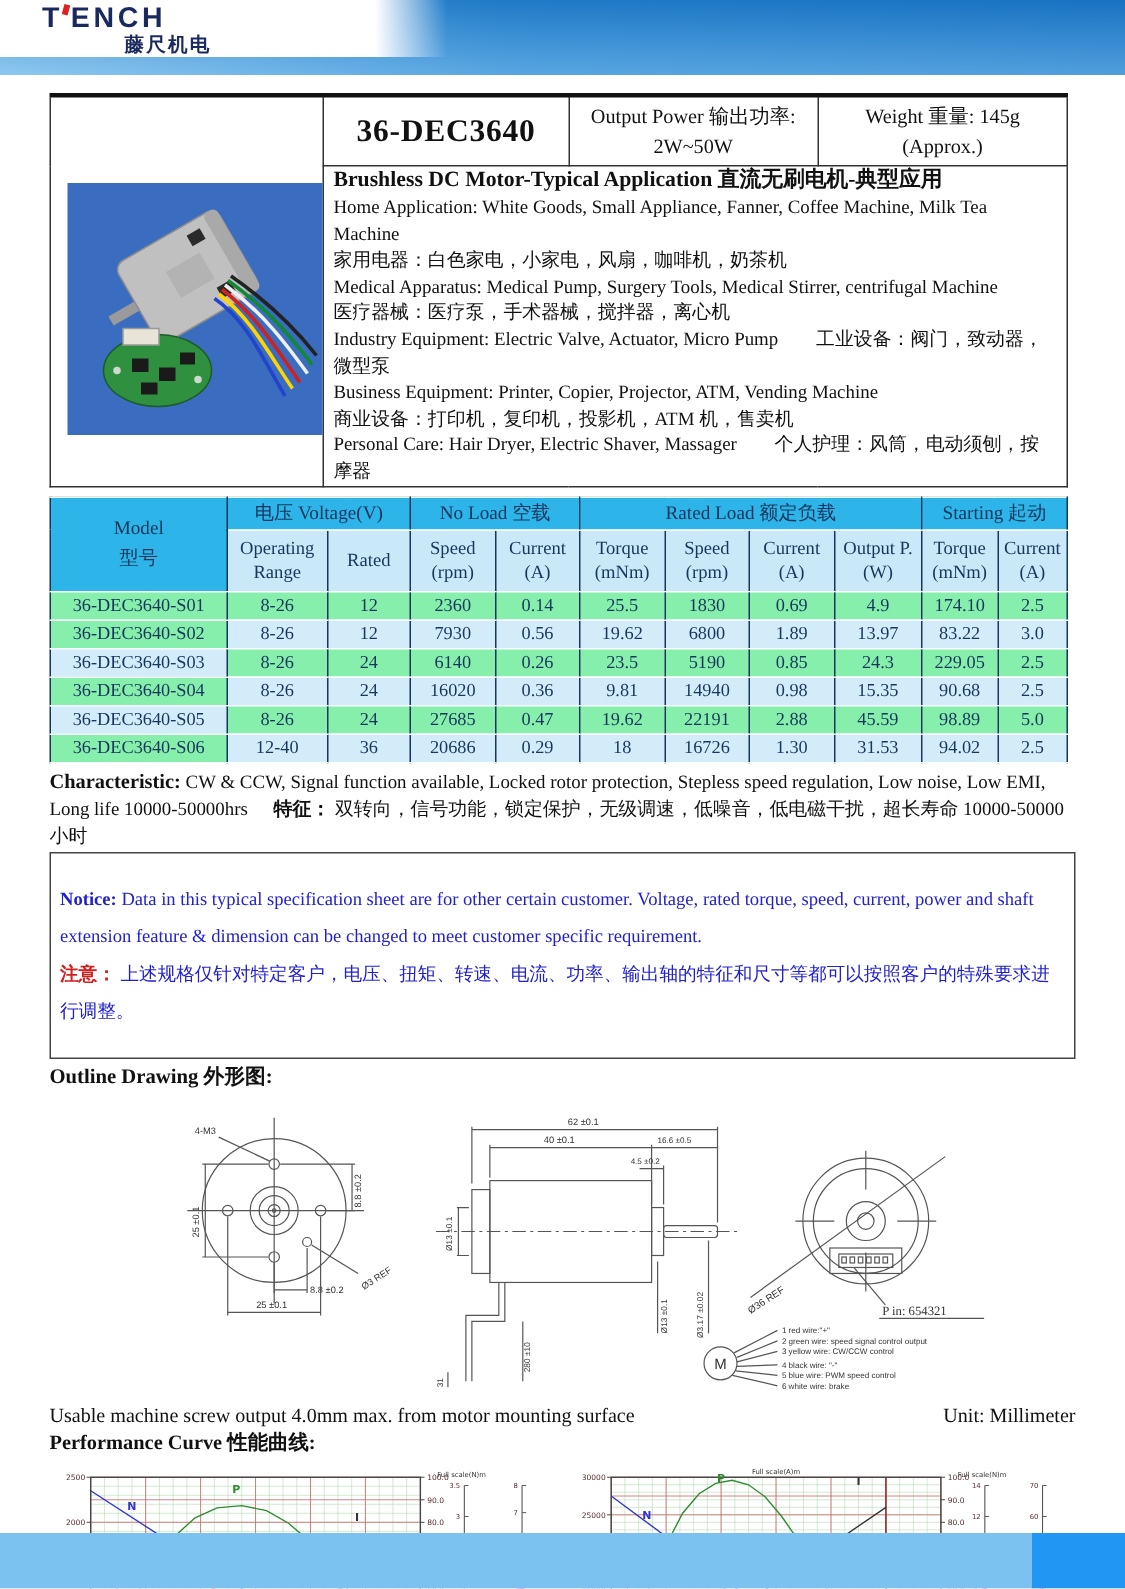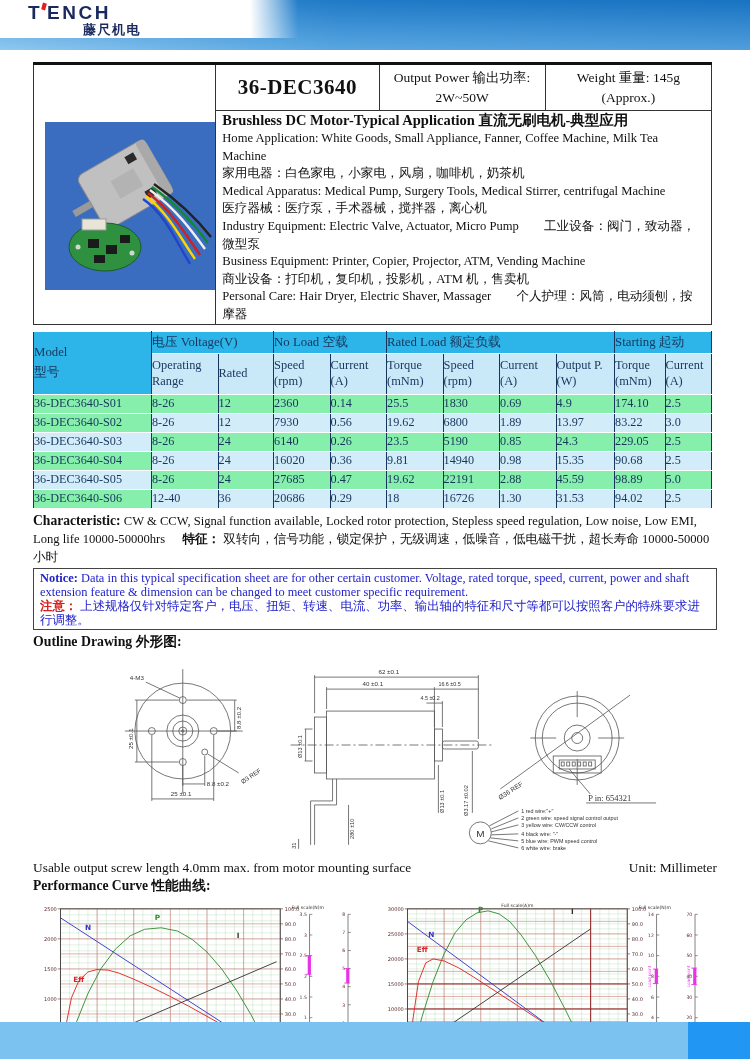--- a/index.html
+++ b/index.html
@@ -28,35 +28,35 @@
      table-layout:fixed;}
   .hdr-table td{border:1px solid #333;vertical-align:middle;padding:0 6px;}
   .model-big{font-size:21px;font-weight:bold;text-align:center;letter-spacing:.5px;}
   .pw-cell,.wt-cell{font-size:13.5px;text-align:center;line-height:1.45;}
   .photo-cell{padding:0;}
   .app-cell{padding:2px 8px;}
   .app-title{font-weight:bold;font-size:14.5px;line-height:19px;}
   .app-line{font-size:12.6px;line-height:17.6px;}
   
   .spec-table{width:679px;margin-top:6px;border:1px solid #17365d;table-layout:fixed;
-     color:#17365d;text-align:left;}
+     color:#17365d;text-align:center;}
   .spec-table th,.spec-table td{border-left:1px solid #17365d;border-right:1px solid #17365d;
      border-top:1px solid #fbfdff;border-bottom:1px solid #fbfdff;
      font-weight:normal;padding:0;}
   .spec-table .g{background:#2db4e8;font-size:12.8px;height:21px;}
   .spec-table .sub{background:#c9e9f8;font-size:12.4px;height:40px;line-height:1.25;}
   .spec-table .mh{background:#2db4e8;font-size:12.8px;white-space:pre-line;line-height:1.5;}
   .spec-table td{font-size:12.2px;height:18px;}
   .spec-table .dark{background:#86efac;}
   .spec-table .light{background:#d2ecf9;}
   
   .charact{margin-top:3px;font-size:12.6px;line-height:18px;}
   .charact b.en{font-size:13.6px;}
   .charact .cnlab{font-weight:bold;margin-left:14px;}
-  .notice{margin-top:2px;border:1px solid #444;padding:2px 6px;font-size:12.4px;line-height:14px;}
+  .notice{margin-top:2px;border:1px solid #444;padding:18px 6px;font-size:12.4px;line-height:25px;}
   .blue{color:#2222cc;}
   .red{color:#d42020;font-weight:bold;}
   .outline-title{font-weight:bold;font-size:13.8px;margin-top:3px;}
   
   .outline-svg{display:block;margin-top:2px;}
   .outline-svg text{font-family:"Liberation Sans",sans-serif;fill:#333;}
   .outline-svg .dim{font-size:6.2px;}
   .outline-svg line,.outline-svg circle,.outline-svg rect,.outline-svg path,.outline-svg polyline{
      stroke:#555;fill:none;stroke-width:.8;}
   
@@ -398,21 +398,21 @@
         <text x="489" y="160" style="font-size:5.4px">1 red wire:"+"</text>
         <text x="489" y="167" style="font-size:5.4px">2 green wire: speed signal control output</text>
         <text x="489" y="174" style="font-size:5.4px">3 yellow wire: CW/CCW control</text>
         <text x="489" y="183" style="font-size:5.4px">4 black wire: "-"</text>
         <text x="489" y="190" style="font-size:5.4px">5 blue wire: PWM speed control</text>
         <text x="489" y="197" style="font-size:5.4px">6 white wire: brake</text>
       </g>
     </svg>
 
     <div class="note-row">
-      <span>Usable output screw length 4.0mm max. from motor mounting surface</span>
+      <span>Usable machine screw output 4.0mm max. from motor mounting surface</span>
       <span>Unit: Millimeter</span>
     </div>
     <div class="perf-title">Performance Curve  性能曲线:</div>
 
 
     <div class="charts-row">
       <svg id="chart1" class="chart-svg" width="368" height="198" viewBox="0 0 368 198">
           <line x1="30" y1="6" x2="30" y2="170" stroke="#aed6ae" stroke-width="0.4"></line>
           <line x1="40" y1="6" x2="40" y2="170" stroke="#aed6ae" stroke-width="0.4"></line>
           <line x1="50" y1="6" x2="50" y2="170" stroke="#aed6ae" stroke-width="0.4"></line>

